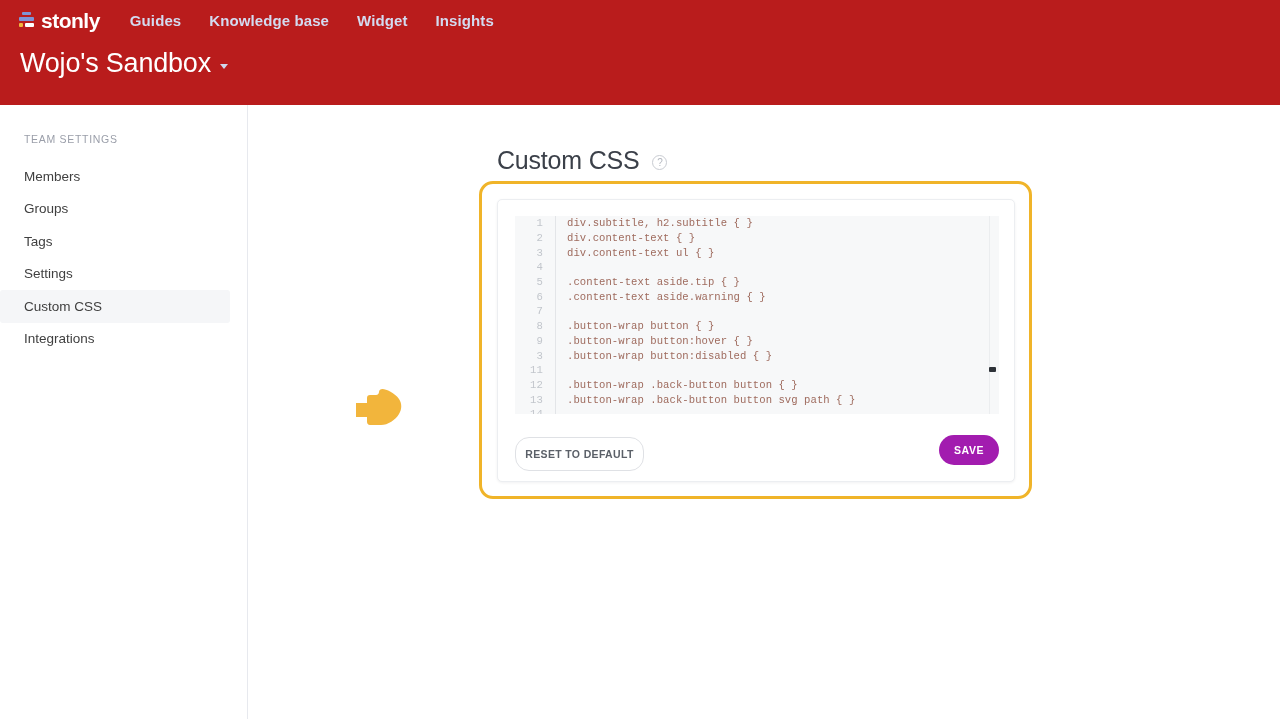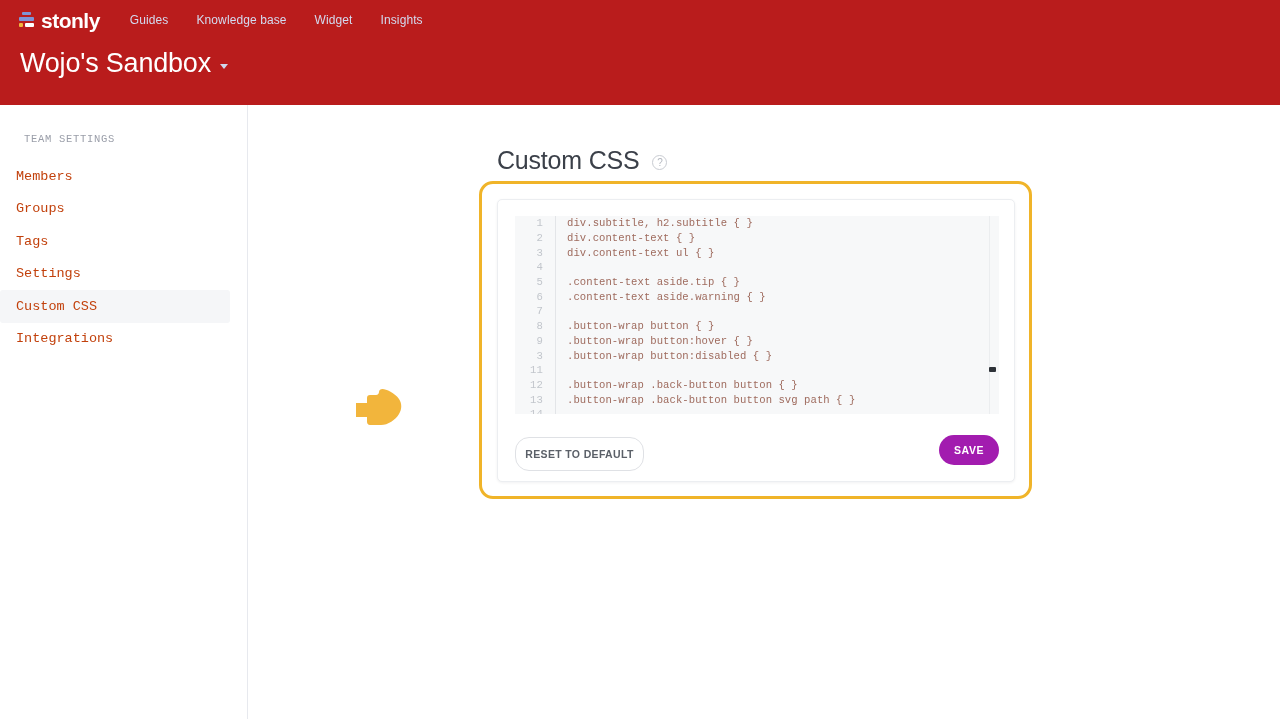--- a/index.html
+++ b/index.html
@@ -35,21 +35,21 @@
   .lm1 { width: 9px;  height: 3.5px; left: 4px;  top: 0px;   background: #7f94d6; }
   .lm2 { width: 15px; height: 3.5px; left: 1px;  top: 5.5px; background: #7f94d6; }
   .lm3 { width: 4px;  height: 4px;   left: 1px;  top: 11px;  background: #f2b53c; }
   .lm4 { width: 9px;  height: 4px;   left: 7px;  top: 11px;  background: #ffffff; }
   .logo-text {
     color: #ffffff; font-size: 21px; font-weight: 700;
     letter-spacing: -0.5px; line-height: 1;
   }
   .nav-links { display: flex; align-items: center; gap: 28px; }
   .nav-link {
-    color: #d3dbf0; font-size: 12px; font-weight: 400;
+    color: #d3dbf0; font-size: 15px; font-weight: 700;
     letter-spacing: 0.1px; text-decoration: none; cursor: pointer;
     white-space: nowrap;
   }
   .workspace-row {
     position: absolute; left: 0; top: 48px;
     display: flex; align-items: center;
   }
   .workspace-title {
     margin-left: 20px;
     color: #ffffff; font-size: 27px; font-weight: 400;
@@ -62,33 +62,32 @@
     border-right: 4px solid transparent;
     border-top: 5px solid #cfd7ec;
   }
 
   
   .sidebar {
     position: absolute; left: 0; top: 105px;
     width: 248px; height: 614px;
     background: #ffffff;
     border-right: 1px solid #e7e9ee;
-    font-family: Liberation Mono, monospace;
   }
   .sidebar-heading {
     position: absolute; left: 24px; top: 28px;
     font-size: 10.5px; color: #9a9ea9; letter-spacing: 0.7px;
     font-weight: 400; text-transform: uppercase;
   }
   .side-list { position: absolute; left: 0; top: 55px; width: 248px; }
   .side-item {
     position: relative;
     height: 32.5px; display: flex; align-items: center;
-    padding-left: 16px;
-    font-size: 13.5px; color: #c2410c;
+    padding-left: 24px;
+    font-size: 13.5px; color: #404040;
     cursor: pointer;
     border-radius: 3px;
     margin: 0 18px 0 0;
   }
   .side-item.active { background: #f5f6f8; }
 
   
   .main {
     position: absolute; left: 248px; top: 105px;
     width: 1032px; height: 614px; background: #ffffff;

